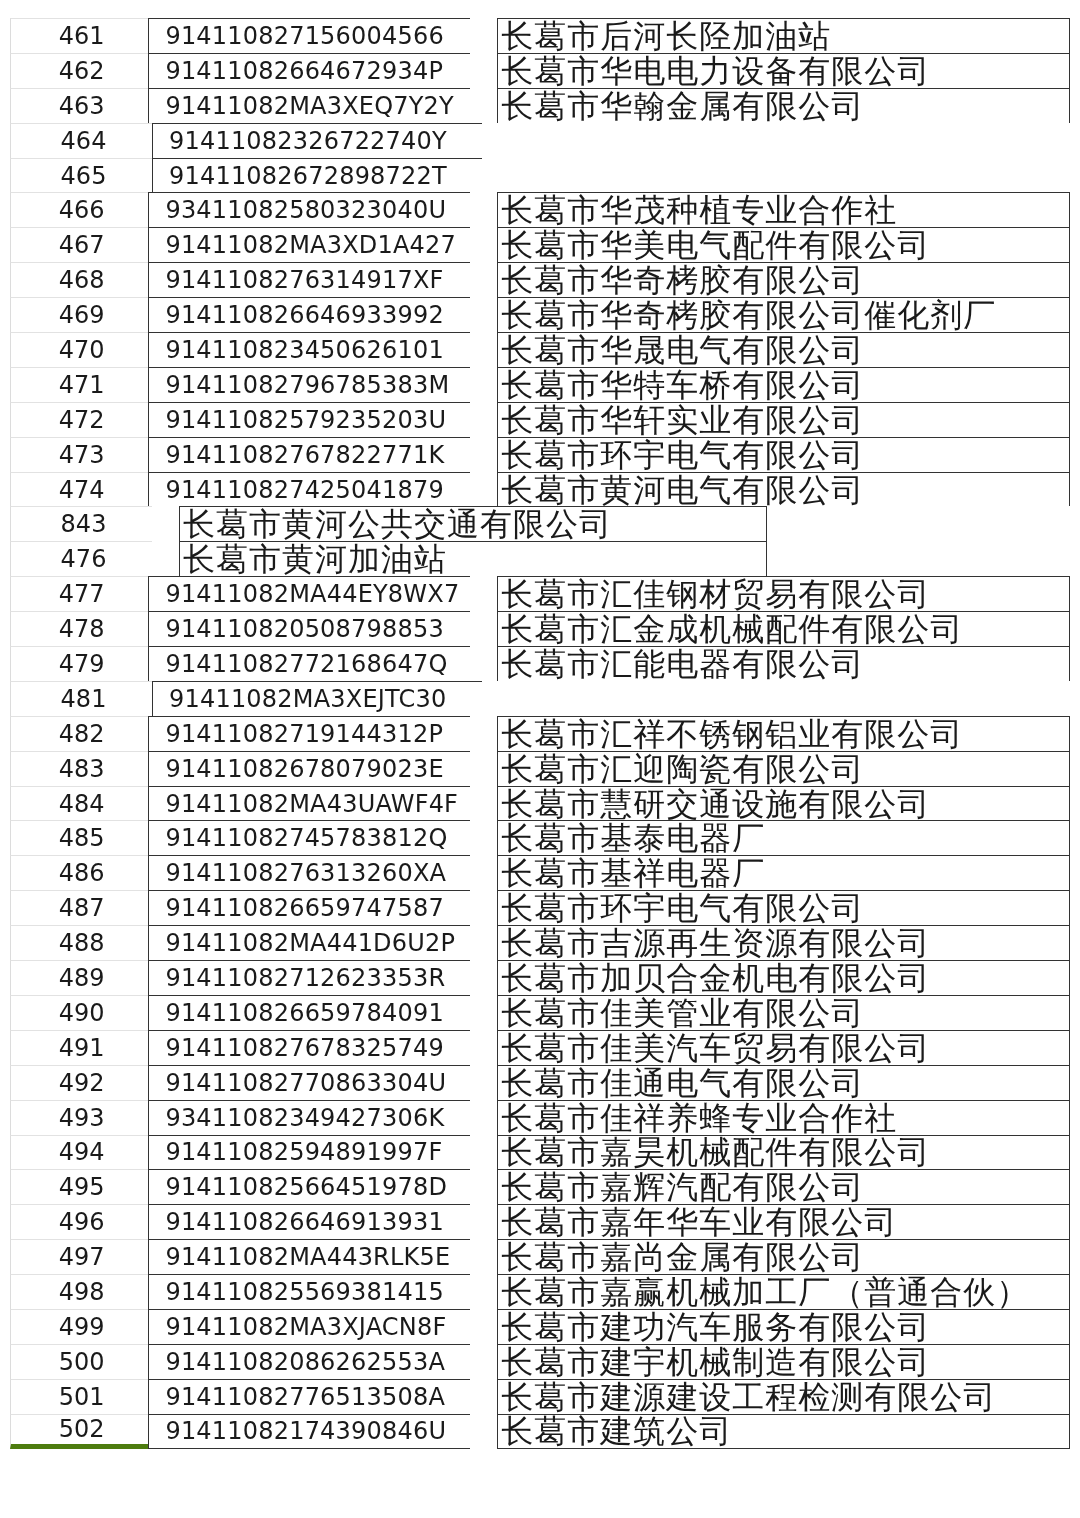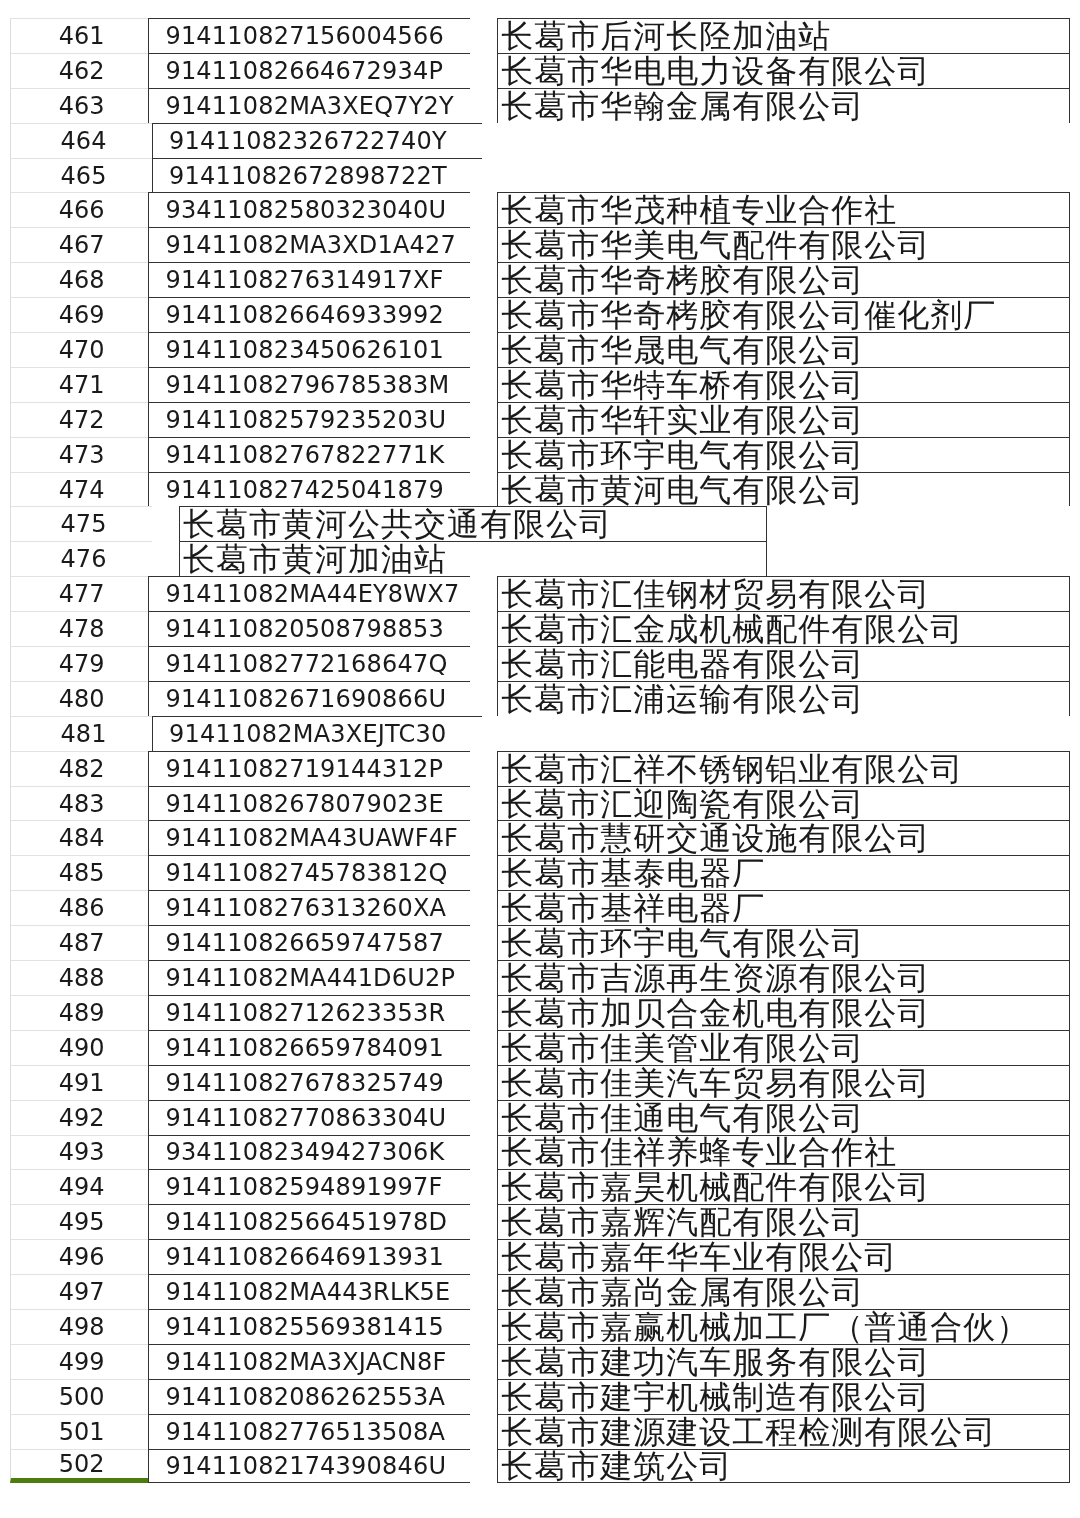--- a/index.html
+++ b/index.html
@@ -130,46 +130,41 @@
       <div class="cell c-no">473</div>
       <div class="cell c-code">91411082767822771K</div>
       <div class="cell c-name">长葛市环宇电气有限公司</div>
     </div>
     <div class="row">
       <div class="cell c-no">474</div>
       <div class="cell c-code">914110827425041879</div>
       <div class="cell c-name">长葛市黄河电气有限公司</div>
     </div>
     <div class="row">
-      <div class="cell c-no">475</div>
+      <div class="cell c-no">843</div>
       <div class="cell c-name">长葛市黄河公共交通有限公司</div>
     </div>
     <div class="row">
       <div class="cell c-no">476</div>
       <div class="cell c-name">长葛市黄河加油站</div>
     </div>
     <div class="row">
       <div class="cell c-no">477</div>
       <div class="cell c-code">91411082MA44EY8WX7</div>
       <div class="cell c-name">长葛市汇佳钢材贸易有限公司</div>
     </div>
     <div class="row">
       <div class="cell c-no">478</div>
       <div class="cell c-code">914110820508798853</div>
       <div class="cell c-name">长葛市汇金成机械配件有限公司</div>
     </div>
     <div class="row">
       <div class="cell c-no">479</div>
       <div class="cell c-code">91411082772168647Q</div>
       <div class="cell c-name">长葛市汇能电器有限公司</div>
-    </div>
-    <div class="row">
-      <div class="cell c-no">480</div>
-      <div class="cell c-code">91411082671690866U</div>
-      <div class="cell c-name">长葛市汇浦运输有限公司</div>
     </div>
     <div class="row">
       <div class="cell c-no">481</div>
       <div class="cell c-code">91411082MA3XEJTC30</div>
     </div>
     <div class="row">
       <div class="cell c-no">482</div>
       <div class="cell c-code">91411082719144312P</div>
       <div class="cell c-name">长葛市汇祥不锈钢铝业有限公司</div>
     </div>

